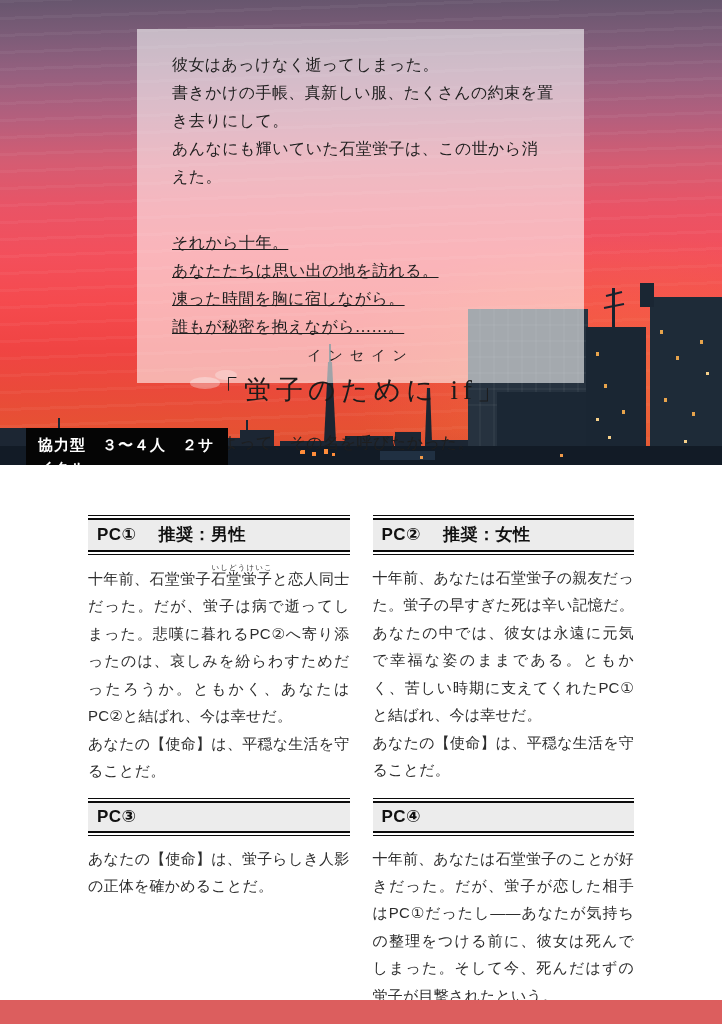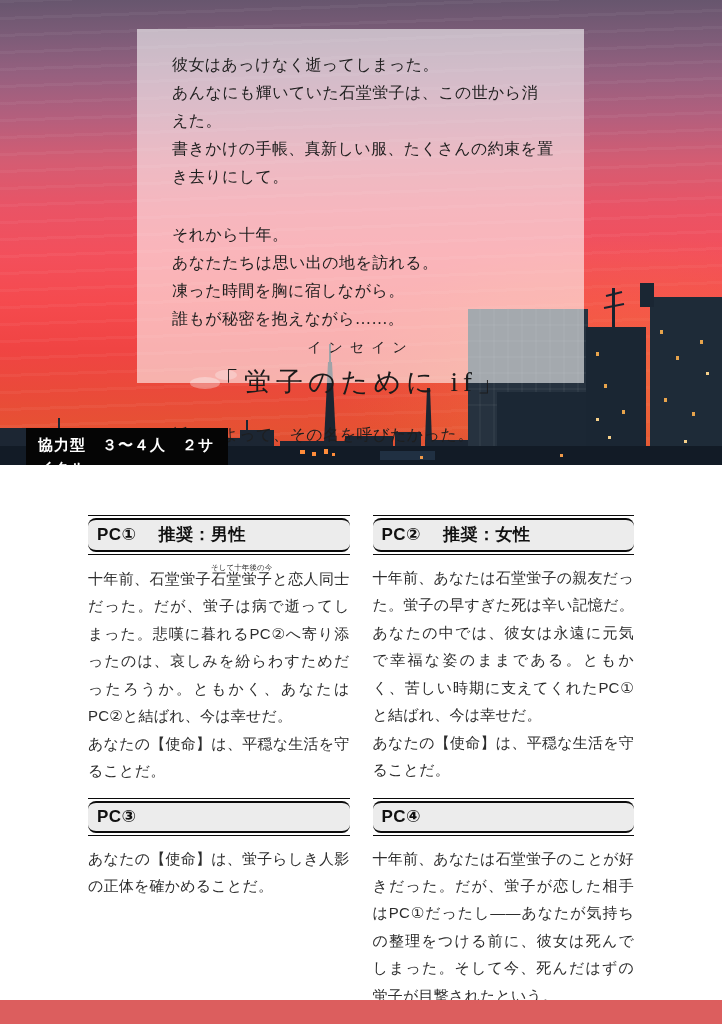--- a/index.html
+++ b/index.html
@@ -15,39 +15,39 @@
         #67566e 0%, #7d5c78 8%, #96607f 16%, #b35f7d 25%,
         #d55c72 35%, #ea5365 45%, #f34f5b 55%, #f54a4e 65%,
         #f04443 75%, #ea4a3a 84%, #e65133 92%, #d84b30 100%);}
   .hero svg{position:absolute;left:0;top:0;}
 
   
   .overlay-panel{position:absolute;left:137px;top:29px;width:447px;height:354px;
      background:rgba(255,255,255,0.58);}
   .intro{padding:22px 30px 0 35px;font-family:"Liberation Serif","DejaVu Serif",serif;
      font-size:16px;line-height:28px;color:#1e1e1e;letter-spacing:0.4px;}
-  .intro .block2{margin-top:30px;}
+  .intro .block2{margin-top:38px;text-decoration:underline;}
   .title-area{margin-top:6px;text-align:center;color:#1b1b1b;
      font-family:"Liberation Serif","DejaVu Serif",serif;}
   .series-name{font-size:14px;letter-spacing:7px;}
   .big-title{font-size:27px;letter-spacing:5px;margin-top:7px;}
   .tagline{margin-top:25px;padding-left:35px;font-family:"Liberation Serif","DejaVu Serif",serif;
      font-size:16px;color:#1e1e1e;letter-spacing:0.5px;}
 
   
   .badge{position:absolute;left:26px;top:428px;width:202px;box-sizing:border-box;
      background:#050505;color:#ffffff;padding:5px 12px 6px;
      font-weight:bold;font-size:15px;line-height:23px;letter-spacing:1px;}
 
   
   .pc-grid{position:absolute;left:88px;top:515px;width:546px;
      display:grid;grid-template-columns:1fr 1fr;column-gap:23px;row-gap:13px;}
   .pc-headbox{border-top:1px solid #0b0b0b;border-bottom:1px solid #0b0b0b;padding:2px 0;}
   .pc-headbar{background:#ececec;border-top:2px solid #0b0b0b;border-bottom:2px solid #0b0b0b;
-     padding:3px 9px 4px;font-size:17px;font-weight:bold;color:#111;letter-spacing:0.5px;border-radius:8px;}
+     padding:3px 9px 4px;font-size:17px;font-weight:bold;color:#111;letter-spacing:0.5px;}
   .pc-headbar .rec{margin-left:22px;}
   .pc-body{margin-top:9px;font-size:15px;line-height:1.83;text-align:justify;
      color:#2d2d2d;letter-spacing:0.2px;}
   .pc-body p{margin:0;}
   ruby rt{font-size:7.5px;letter-spacing:0;}
 
   
   .footer-bar{position:absolute;left:0;top:1000px;width:722px;height:24px;background:#dc5e5e;}
 </style>
 </head>
@@ -139,22 +139,22 @@
         <rect x="300" y="450" width="5" height="4"></rect>
           <rect x="312" y="452" width="4" height="4"></rect>
         <rect x="324" y="449" width="4" height="5"></rect>
           <rect x="332" y="453" width="3" height="3"></rect>
       </g>
     </svg>
 
     <div class="overlay-panel">
       <div class="intro">
         <div>彼女はあっけなく逝ってしまった。</div>
+        <div>書きかけの手帳、真新しい服、たくさんの約束を置き去りにして。</div>
         <div>あんなにも輝いていた石堂蛍子は、この世から消えた。</div>
-        <div>書きかけの手帳、真新しい服、たくさんの約束を置き去りにして。</div>
         <div class="block2">
           <div>それから十年。</div>
           <div>あなたたちは思い出の地を訪れる。</div>
           <div>凍った時間を胸に宿しながら。</div>
           <div>誰もが秘密を抱えながら……。</div>
         </div>
       </div>
       <div class="title-area">
         <div class="series-name">インセイン</div>
         <div class="big-title">「蛍子のために if」</div>
@@ -170,21 +170,21 @@
 
   <div class="pc-grid">
 
     <div class="pc-box">
       <div class="pc-headbox">
         <div class="pc-headbar">
           <span>PC①</span><span class="rec">推奨：男性</span>
         </div>
       </div>
       <div class="pc-body">
-        <p><span>十年前、石堂蛍子</span><ruby><span>石堂蛍子</span><rt>そして十年後の今</rt></ruby><span>と恋人同士だった。だが、蛍子は病で逝ってしまった。悲嘆に暮れるPC②へ寄り添ったのは、哀しみを紛らわすためだったろうか。ともかく、あなたはPC②と結ばれ、今は幸せだ。</span></p>
+        <p><span>十年前、石堂蛍子</span><ruby><span>石堂蛍子</span><rt>いしどうけいこ</rt></ruby><span>と恋人同士だった。だが、蛍子は病で逝ってしまった。悲嘆に暮れるPC②へ寄り添ったのは、哀しみを紛らわすためだったろうか。ともかく、あなたはPC②と結ばれ、今は幸せだ。</span></p>
         <p>あなたの【使命】は、平穏な生活を守ることだ。</p>
       </div>
     </div>
 
     <div class="pc-box">
       <div class="pc-headbox">
         <div class="pc-headbar">
           <span>PC②</span><span class="rec">推奨：女性</span>
         </div>
       </div>

